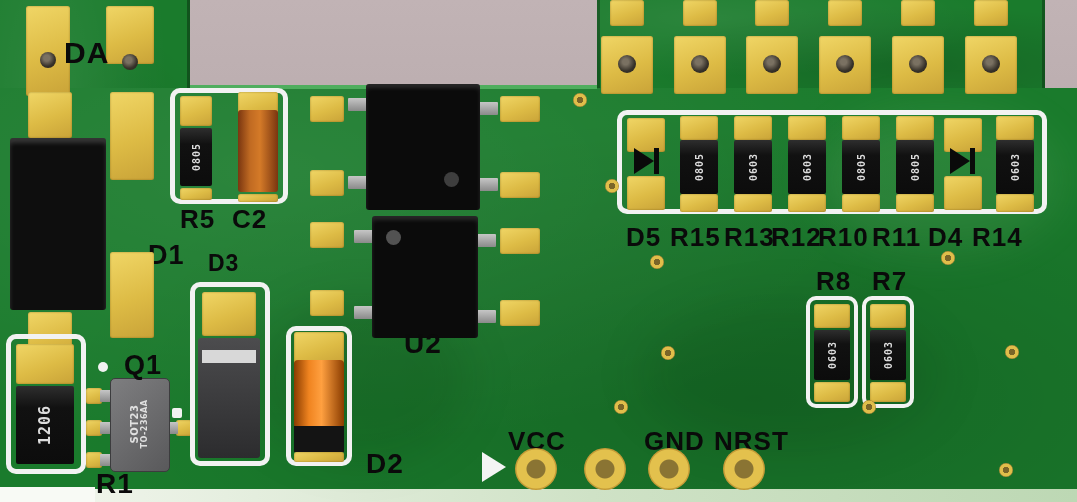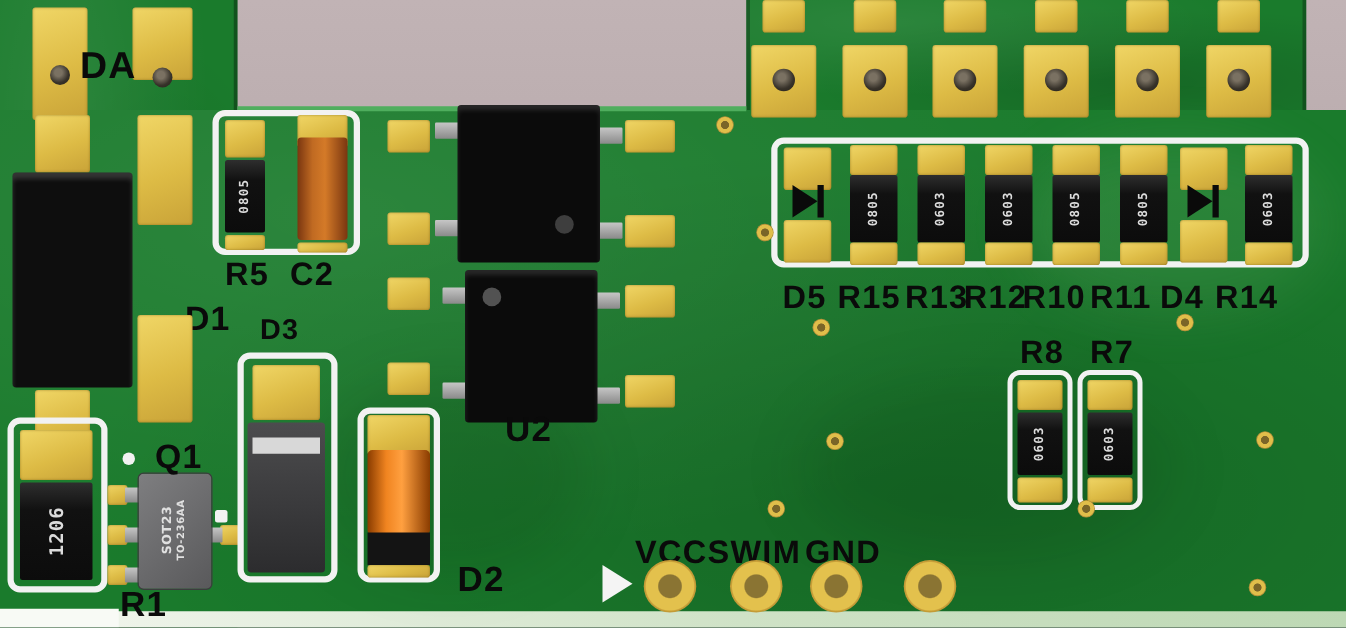--- a/index.html
+++ b/index.html
@@ -140,22 +140,22 @@
 
   <div class="silk" style="left:286px;top:326px;width:66px;height:140px;"></div>
   <div class="pad" style="left:294px;top:332px;width:50px;height:32px;"></div>
   <div style="position:absolute;left:294px;top:360px;width:50px;height:68px;background:linear-gradient(90deg,#8a3c00,#f08420 30%,#ffa040 55%,#8a3c00);border-radius:4px;"></div>
   <div style="position:absolute;left:294px;top:426px;width:50px;height:26px;background:#141414;"></div>
   <div class="pad" style="left:294px;top:452px;width:50px;height:10px;"></div>
   <div class="lbl" style="left:366px;top:448px;font-size:28px;">D2</div>
 
   <div class="tri-white" style="left:482px;top:452px;"></div>
   <div class="lbl" style="left:508px;top:426px;">VCC</div>
-  <div class="lbl" style="left:566px;top:426px;">SWIM</div>
   <div class="lbl" style="left:644px;top:426px;">GND</div>
+  <div class="lbl" style="left:714px;top:426px;">NRST</div>
   <div class="tht" style="left:515px;top:448px;"></div>
   <div class="tht" style="left:584px;top:448px;"></div>
   <div class="tht" style="left:648px;top:448px;"></div>
   <div class="tht" style="left:723px;top:448px;"></div>
 
   <div class="silk" style="left:617px;top:110px;width:430px;height:104px;"></div>
 
   <div class="pad" style="left:627px;top:118px;width:38px;height:34px;"></div>
   <div class="pad" style="left:627px;top:176px;width:38px;height:34px;"></div>
   <div class="dsym" style="left:634px;top:148px;">

